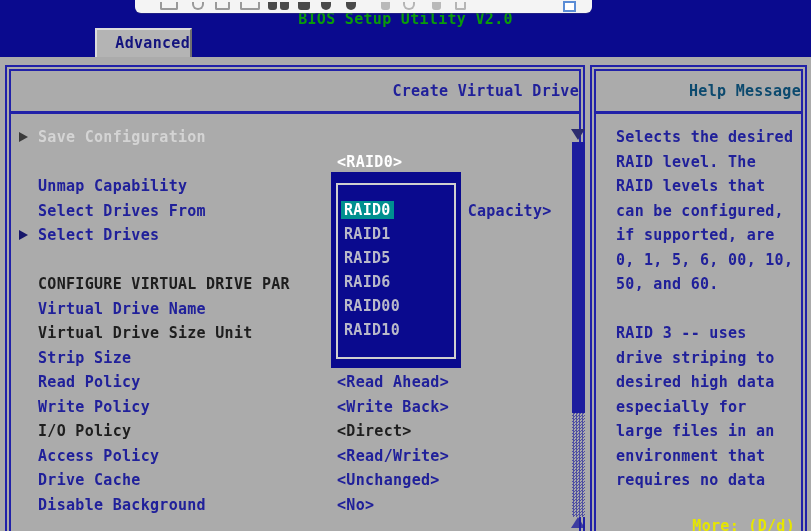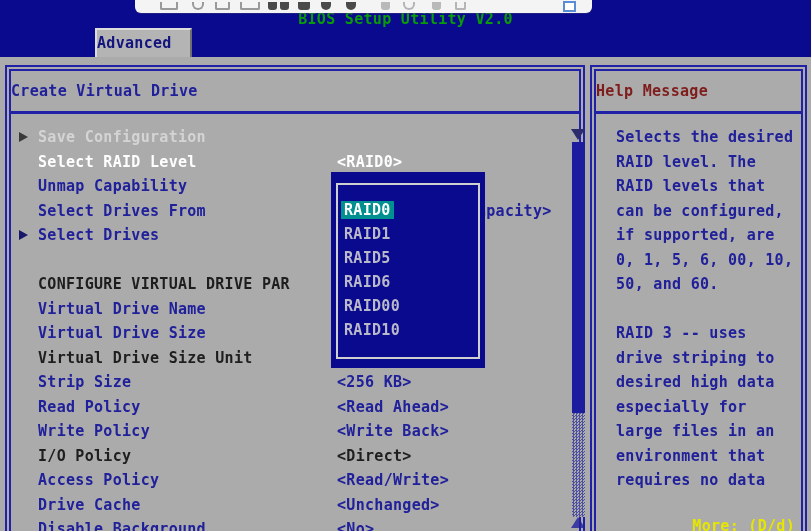--- a/index.html
+++ b/index.html
@@ -16,29 +16,29 @@
   .toolbar-frag{position:absolute;left:135px;top:0;width:457px;height:13px;background:#f4f4f4;
     border-radius:0 0 6px 6px;box-shadow:0 1px 0 rgba(60,60,120,.45);z-index:20;}
   .tb-ic{position:absolute;top:2px;height:8px;box-sizing:border-box;}
   .tb-outline{border:2px solid #9a9a9a;border-top:none;border-radius:0 0 2px 2px;}
   .tb-dark{background:#4a4a4a;border-radius:0 0 3px 3px;}
   .tb-lite{background:#b9b9b9;border-radius:0 0 3px 3px;}
   .tb-blue-box{position:absolute;top:1px;width:13px;height:11px;background:#fff;border:2px solid #5b8dd6;box-sizing:border-box;}
   
   .tab{position:absolute;left:95px;top:28px;width:97px;height:29px;background:#b4b4b4;
     border-top:2px solid #dcdcdc;border-left:2px solid #dcdcdc;border-right:2px solid #6f6f6f;
-    box-sizing:border-box;color:#14147e;text-align:left;line-height:26px;z-index:5;}
+    box-sizing:border-box;color:#14147e;text-align:right;line-height:26px;z-index:5;}
   
   .panel{position:absolute;border:2px solid var(--panel_blue);padding:2px;background:#ababab;box-sizing:border-box;}
   .panel-inner{position:relative;border:2px solid var(--panel_blue);width:100%;height:100%;box-sizing:border-box;}
   .left-panel{left:5px;top:65px;width:580px;height:500px;}
   .right-panel{left:590px;top:65px;width:217px;height:500px;}
-  .panel-header{height:40px;line-height:40px;text-align:left;border-bottom:3px solid var(--panel_blue);}
+  .panel-header{height:40px;line-height:40px;text-align:right;border-bottom:3px solid var(--panel_blue);}
   .left-panel .panel-header{color:var(--text_blue);}
-  .right-panel .panel-header{color:#7f1d1d;}
+  .right-panel .panel-header{color:#0c4a6e;}
   
   .list{position:absolute;left:0;top:54px;width:100%;}
   .row{position:relative;height:24.5px;line-height:24.5px;white-space:pre;}
   .row .lbl{position:absolute;left:27px;}
   .row .val{position:absolute;left:326px;}
   .row.normal{color:var(--text_blue);}
   .row.selected{color:#ffffff;}
   .row.dim{color:var(--text_dim);}
   .row.section,.row.disabled{color:var(--text_dark);}
   .arrow{position:absolute;left:8px;top:7px;width:0;height:0;
@@ -51,21 +51,21 @@
   .scroll-track{position:absolute;left:572px;top:413px;width:13px;height:104px;z-index:3;background:#ababab;
     background-image:repeating-conic-gradient(rgba(30,30,158,.65) 0% 25%, rgba(0,0,0,0) 0% 50%);
     background-size:3px 3px;}
   .scroll-bottom-arrow{position:absolute;left:571px;top:517px;width:0;height:0;z-index:3;
     border-left:7px solid transparent;border-right:7px solid transparent;border-bottom:11px solid rgba(32,32,158,.8);}
   
   .help-lines{position:absolute;left:20px;top:54px;width:205px;color:var(--text_blue);}
   .help-line{height:24.5px;line-height:24.5px;white-space:pre;}
   .more-label{position:absolute;right:6px;top:446px;color:var(--more_yellow);white-space:pre;}
   
-  .dropdown{position:absolute;left:331px;top:172px;width:154px;height:196px;background:var(--dropdown_bg);z-index:10;}
+  .dropdown{position:absolute;left:331px;top:172px;width:130px;height:196px;background:var(--dropdown_bg);z-index:10;}
   .dropdown-inner{position:absolute;left:5px;right:5px;top:11px;bottom:9px;border:2px solid #cfcfcf;}
   .options{position:absolute;left:13px;top:26px;right:2px;}
   .option{height:24px;line-height:24px;color:var(--dropdown_text);white-space:pre;}
   .option .hl{background:var(--highlight_teal);color:#ffffff;padding:0 3px;margin-left:-3px;}
 </style>
 </head>
 <body>
 
 <div class="screen">
 
@@ -89,28 +89,27 @@
     <div class="tb-ic tb-lite" style="left:297px;width:9px;"></div>
     <div class="tb-ic tb-outline" style="left:320px;width:11px;border-color:#b5b5b5;"></div>
     <div class="tb-blue-box" style="left:428px;"></div>
   </div>
 
   <div class="panel left-panel">
     <div class="panel-inner">
       <div class="panel-header">Create Virtual Drive</div>
       <div class="list" id="item-list">
           <div class="row dim"><span class="arrow"></span><span class="lbl">Save Configuration</span></div>
-          <div class="row selected"><span class="lbl">Select RAID Level</span><span class="val">&lt;RAID0&gt;</span></div>
+          <div class="row selected"><span class="val">&lt;RAID0&gt;</span></div>
           <div class="row normal"><span class="lbl">Unmap Capability</span></div>
           <div class="row normal"><span class="lbl">Select Drives From</span><span class="val">&lt;Unconfigured Capacity&gt;</span></div>
           <div class="row normal"><span class="arrow"></span><span class="lbl">Select Drives</span></div>
           <div class="row normal"><span class="lbl"></span></div>
           <div class="row section"><span class="lbl">CONFIGURE VIRTUAL DRIVE PAR</span></div>
           <div class="row normal"><span class="lbl">Virtual Drive Name</span></div>
-          <div class="row normal"><span class="lbl">Virtual Drive Size</span></div>
           <div class="row disabled"><span class="lbl">Virtual Drive Size Unit</span></div>
           <div class="row normal"><span class="lbl">Strip Size</span><span class="val">&lt;256 KB&gt;</span></div>
           <div class="row normal"><span class="lbl">Read Policy</span><span class="val">&lt;Read Ahead&gt;</span></div>
           <div class="row normal"><span class="lbl">Write Policy</span><span class="val">&lt;Write Back&gt;</span></div>
           <div class="row disabled"><span class="lbl">I/O Policy</span><span class="val">&lt;Direct&gt;</span></div>
           <div class="row normal"><span class="lbl">Access Policy</span><span class="val">&lt;Read/Write&gt;</span></div>
           <div class="row normal"><span class="lbl">Drive Cache</span><span class="val">&lt;Unchanged&gt;</span></div>
           <div class="row normal"><span class="lbl">Disable Background</span><span class="val">&lt;No&gt;</span></div>
         </div>
     </div>

